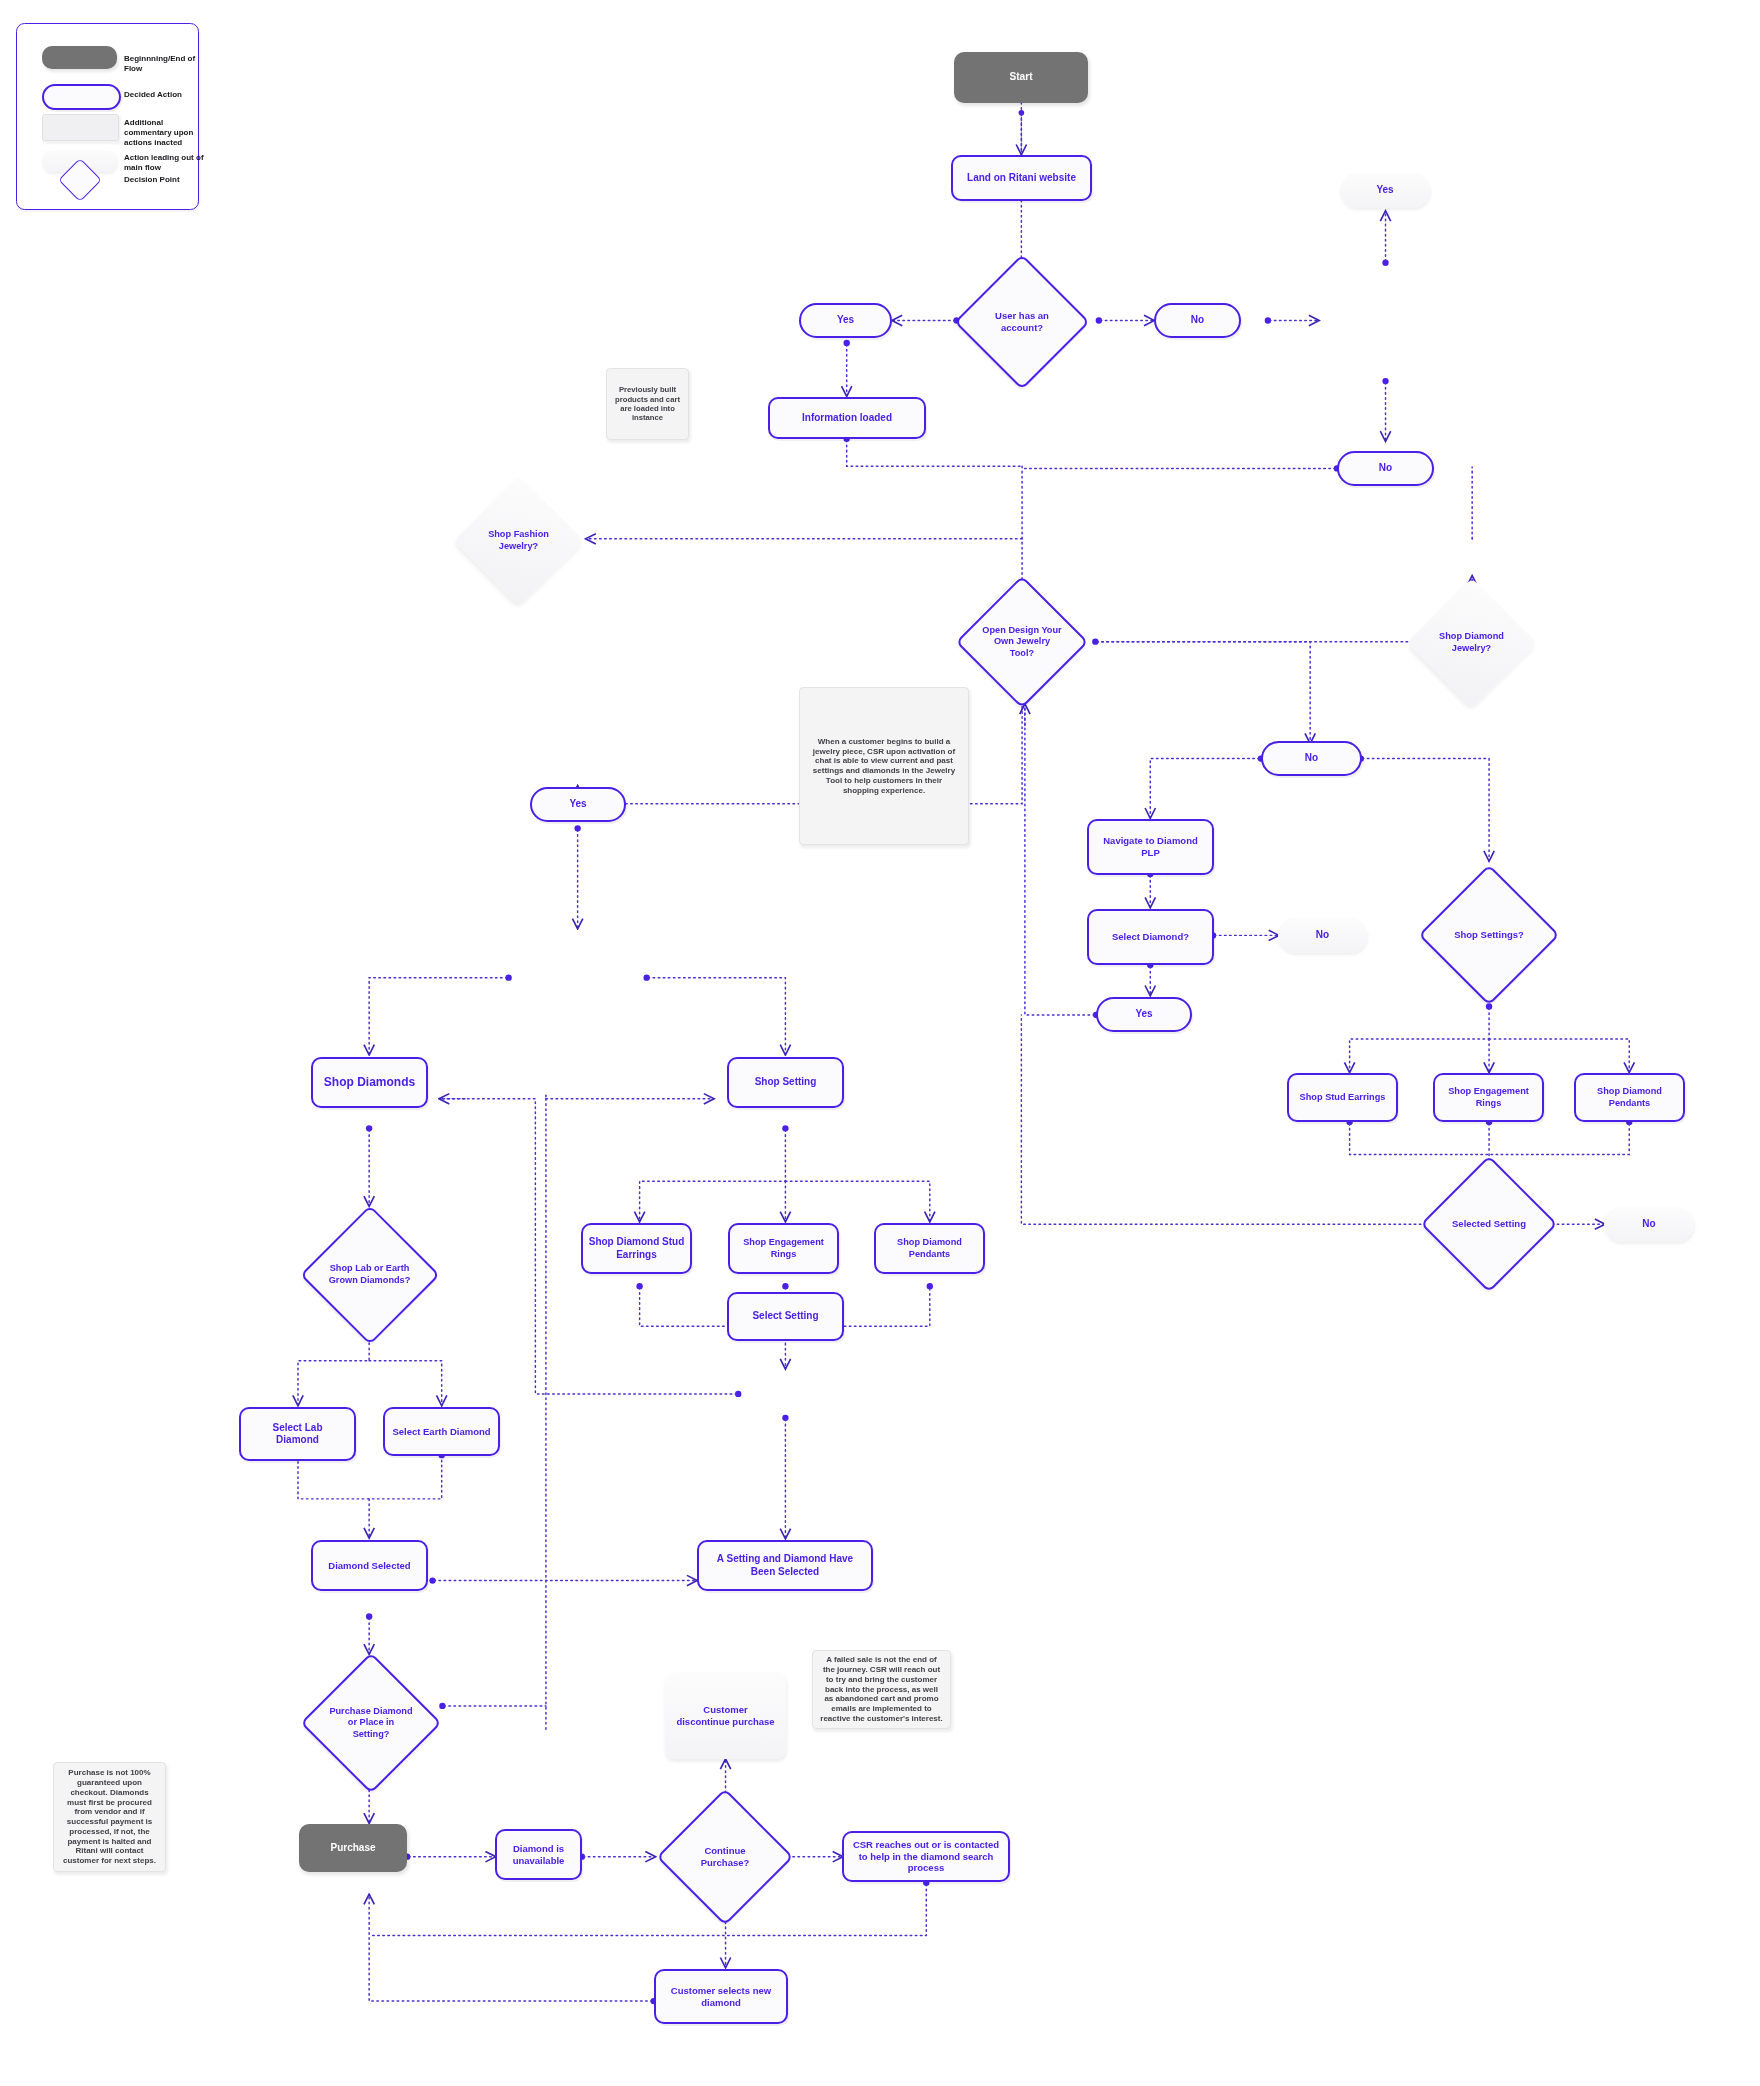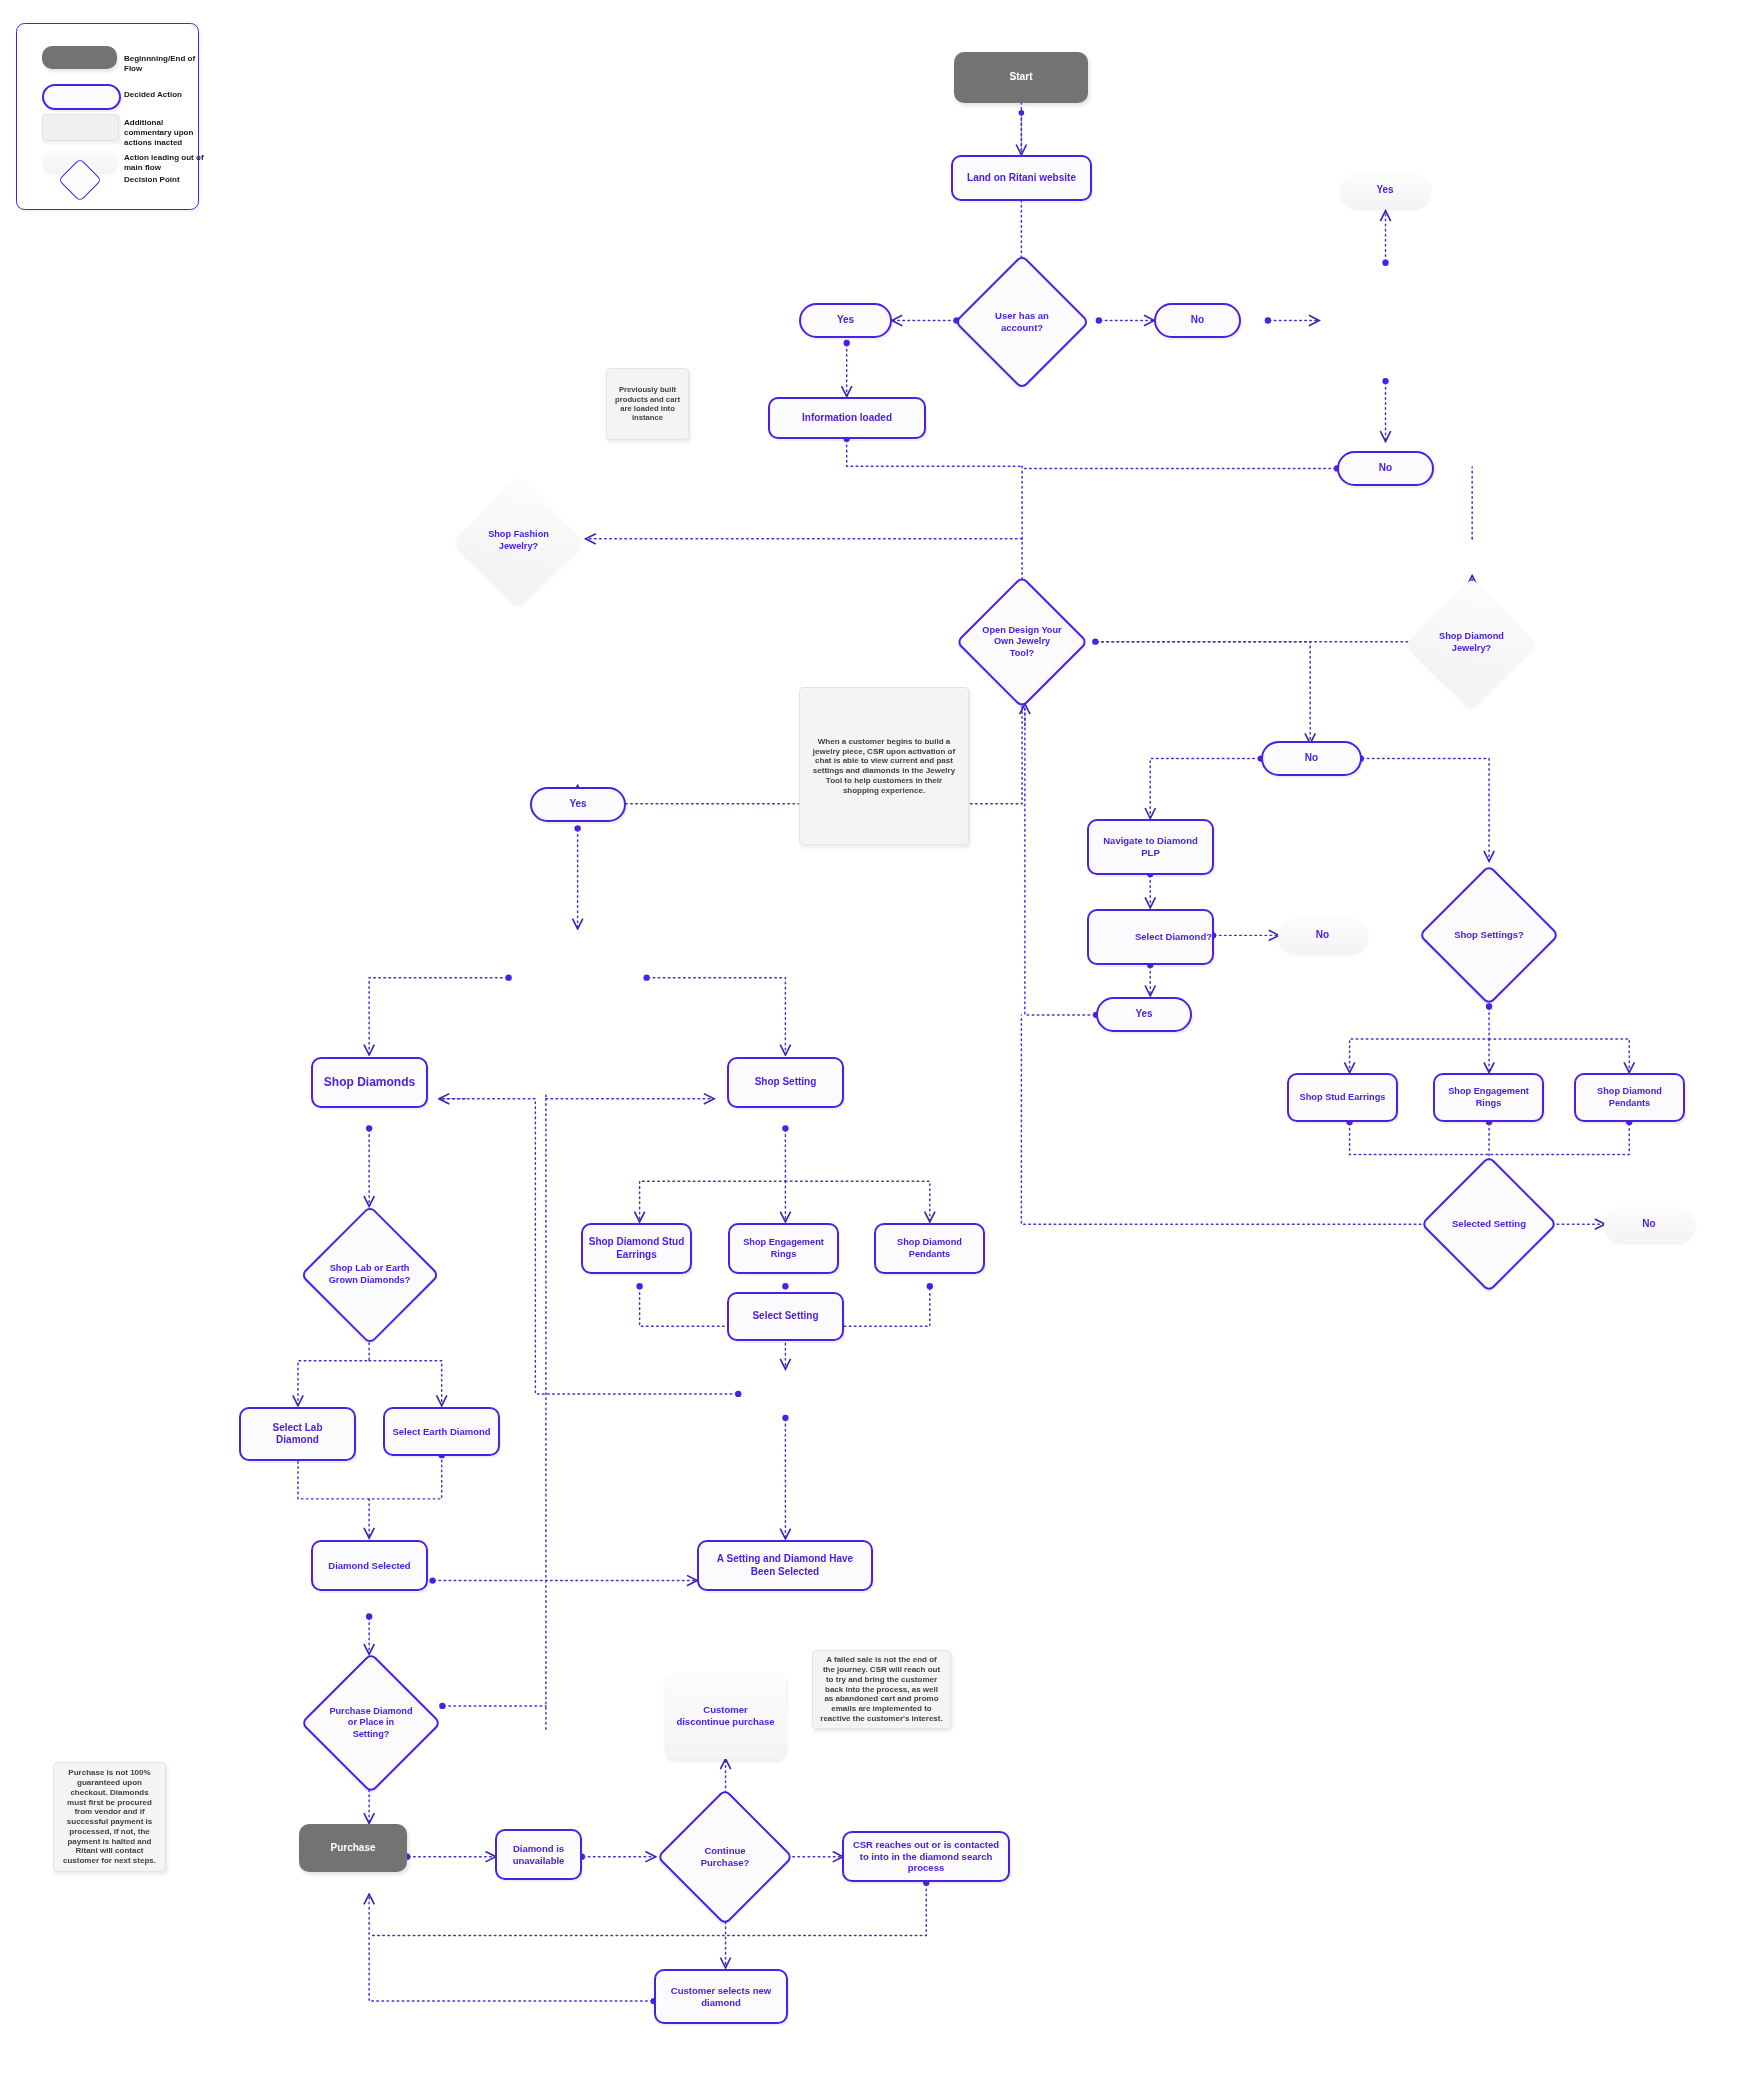--- a/index.html
+++ b/index.html
@@ -332,21 +332,21 @@
   </div>
 
   <div class="node pill" style="left:1261px;top:741px;width:101px;height:35px;font-size:10px;">
     <span class="lbl">No</span>
   </div>
 
   <div class="node proc" style="left:1087px;top:819px;width:127px;height:56px;font-size:9.5px;">
     <span class="lbl" style="width:113px;">Navigate to Diamond PLP</span>
   </div>
 
-  <div class="node proc" style="left:1087px;top:909px;width:127px;height:56px;font-size:9.5px;justify-content:flex-end;">
+  <div class="node proc" style="left:1087px;top:909px;width:127px;height:56px;font-size:9.5px;">
     <span class="lbl">Select Diamond?</span>
   </div>
 
   <div class="node pill-ghost" style="left:1278px;top:918px;width:89px;height:35px;font-size:10px;">
     <span class="lbl">No</span>
   </div>
 
   <div class="node pill" style="left:1096px;top:997px;width:96px;height:35px;font-size:10px;">
     <span class="lbl">Yes</span>
   </div>
@@ -443,21 +443,21 @@
 
   <div class="node pill-ghost" style="left:665px;top:1672px;width:121px;height:87px;font-size:9.5px;border-radius:10px;">
     <span class="lbl" style="width:99px;">Customer discontinue purchase</span>
   </div>
 
   <div class="node note" style="left:812px;top:1650px;width:139px;height:79px;font-size:8px;line-height:1.42;">
     <span class="lbl">A failed sale is not the end of the journey. CSR will reach out to try and bring the customer back into the process, as well as abandoned cart and promo emails are implemented to reactive the customer's interest.</span>
   </div>
 
   <div class="node proc" style="left:842px;top:1831px;width:168px;height:51px;font-size:9.5px;">
-    <span class="lbl" style="width:155px;">CSR reaches out or is contacted to into in the diamond search process</span>
+    <span class="lbl" style="width:155px;">CSR reaches out or is contacted to help in the diamond search process</span>
   </div>
 
   <div class="node proc" style="left:654px;top:1969px;width:134px;height:55px;font-size:9.5px;">
     <span class="lbl" style="width:120px;">Customer selects new diamond</span>
   </div>
 
 </div>
 
 
 </body></html>

